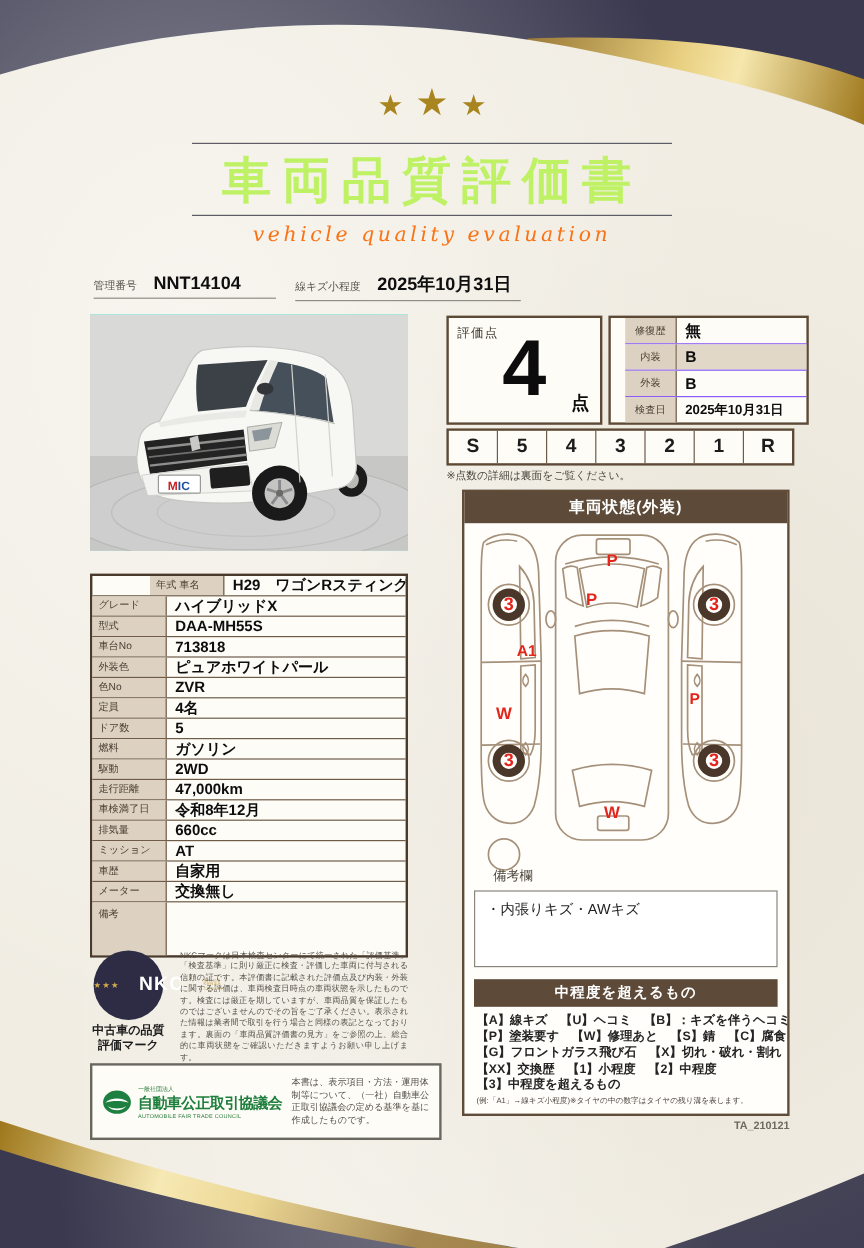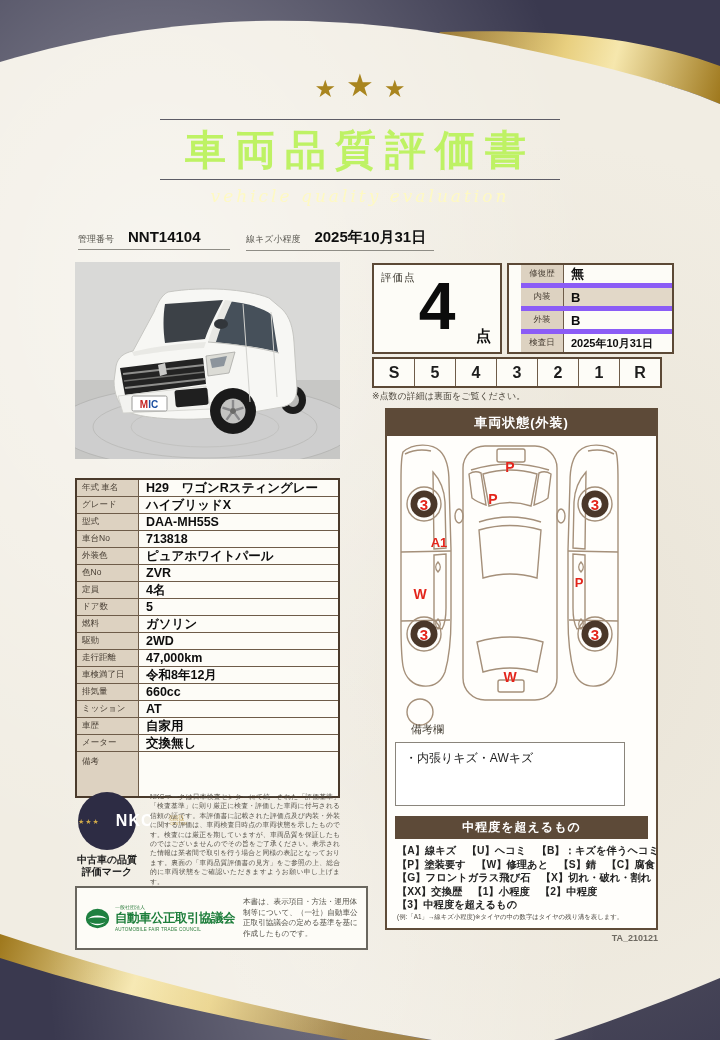--- a/index.html
+++ b/index.html
@@ -16,49 +16,49 @@
   
   .stars{left:0;top:70px;width:720px;text-align:center;color:#a9851f;}
   .stars span{display:inline-block;margin:0 5px;vertical-align:bottom;line-height:1;}
   .star-side{font-size:24px;} .star-mid{font-size:31px;}
   .hline{height:1px;background:#5d5c66;}
   .line1{left:160px;top:119px;width:400px;}
   .line2{left:160px;top:179px;width:400px;}
   .title{left:0;top:123px;width:720px;text-align:center;font-family:"DejaVu Serif","Liberation Serif",serif;
          font-weight:bold;font-size:41px;letter-spacing:9px;color:#bef264;}
   .subtitle{left:0;top:186px;width:720px;text-align:center;font-family:"DejaVu Serif","Liberation Serif",serif;
-            font-style:italic;font-size:17px;letter-spacing:3px;color:#fef9c3;}
+            font-style:italic;font-size:17px;letter-spacing:3px;color:#f97316;}
   .docfield{display:flex;align-items:baseline;gap:14px;border-bottom:1px solid #8f8d86;padding-bottom:3px;}
   .docfield .flabel{font-size:9px;color:#55534c;}
   .docfield .fvalue{font-size:15px;font-weight:bold;color:#0f0f0f;}
   .mgmt{left:78px;top:228px;width:152px;}
   .issue{left:246px;top:228px;width:188px;}
   
   .photo{left:75px;top:262px;width:265px;height:197px;background:#5eead4;}
   
   .score-box{left:372px;top:263px;width:126px;height:87px;background:#fdfcf7;border:2px solid #5c4936;}
   .score-label{position:absolute;left:7px;top:6px;font-size:10.5px;letter-spacing:1px;color:#3c382f;}
   .score-value{position:absolute;left:0;top:2px;width:126px;text-align:center;font-size:66px;font-weight:bold;color:#0c0c0c;line-height:1.2;}
   .score-unit{position:absolute;right:9px;bottom:6px;font-size:15px;font-weight:bold;color:#0c0c0c;}
   .info-table{left:507px;top:263px;width:151px;height:87px;border:2px solid #5c4936;background:#fdfcf7;display:flex;flex-direction:column;padding-left:12px;}
-  .info-row{flex:1;display:flex;border-top:5px solid #8b5cf6;}
+  .info-row{flex:1;display:flex;border-top:1px solid #8b5cf6;}
   .info-row:first-child{border-top:none;}
   .info-row .il{width:42px;background:#ddd2c1;font-size:8.5px;color:#4a4036;display:flex;align-items:center;justify-content:center;border-right:1px solid #6e5c49;}
   .info-row .iv{flex:1;display:flex;align-items:center;padding-left:7px;font-weight:bold;color:#0d0d0d;font-size:13px;white-space:nowrap;}
   .info-row .iv.small{font-size:11px;}
   .info-row .iv.tint{background:#e2d8c8;}
   .scale{left:372px;top:357px;width:286px;height:27px;border:2px solid #5c4936;background:#fdfcf7;display:flex;}
   .scale-cell{flex:1;display:flex;align-items:center;justify-content:center;border-left:1px solid #6e5c49;
               font-size:16px;font-weight:bold;color:#1c1c1c;}
   .scale-cell:first-child{border-left:none;}
   .scale-note{left:372px;top:390px;font-size:9px;color:#4c463c;}
   
   .spec{left:75px;top:478px;width:265px;border:2px solid #4a3a2b;background:#fdfcf7;display:flex;flex-direction:column;box-sizing:border-box;}
   .spec-row{display:flex;height:16px;border-top:1px solid #6e5c49;}
-  .spec-row:first-child{border-top:none;}
+  .spec-row:first-child{border-top:none;padding-left:48px;}
   .spec-row.tall{height:44px;}
   .spec-row .sl{width:56px;background:#ddd2c1;font-size:8.5px;color:#4a4036;display:flex;align-items:center;padding-left:5px;border-right:1px solid #6e5c49;white-space:nowrap;}
   .spec-row.tall .sl{align-items:flex-start;padding-top:4px;}
   .spec-row .sv{flex:1;display:flex;align-items:center;padding-left:7px;font-size:12.5px;font-weight:bold;color:#0d0d0d;white-space:nowrap;overflow:hidden;}
   
   .nkc-logo{left:78px;top:792px;width:58px;height:58px;border-radius:50%;background:#2d2c44;
             display:flex;flex-direction:row;align-items:center;justify-content:space-between;gap:16px;}
   .nkc-stars{font-size:7px;color:#d2ab4a;letter-spacing:1px;line-height:1;}
   .nkc-name{font-size:16px;font-weight:bold;color:#ffffff;letter-spacing:1px;line-height:1;}
   .nkc-sub{font-size:3.6px;color:#c9a44a;letter-spacing:.5px;line-height:1;}
@@ -78,21 +78,21 @@
   
   .panel{left:385px;top:408px;width:273px;height:522px;background:#fffefb;border:2px solid #5f4c39;box-sizing:border-box;}
   .panel-header{position:absolute;left:0;top:0;width:100%;height:26px;background:#5d4a38;color:#fff;
                 font-size:13px;font-weight:bold;display:flex;align-items:center;justify-content:center;letter-spacing:1px;}
   .diagram{position:absolute;left:0;top:0;pointer-events:none;}
   .mark{position:absolute;transform:translate(-50%,-50%);color:#e3251b;font-weight:bold;line-height:1;
         font-size:14px;text-shadow:0 0 1px rgba(255,255,255,.6);}
   .mark.wheel{font-size:15px;}
   .mark.sm{font-size:13px;}
   .remarks-label{position:absolute;left:8px;top:312px;font-size:11px;color:#4c463c;margin-left:16px;}
-  .remarks-box{position:absolute;left:8px;top:332px;width:230px;height:64px;border:1px solid #8a857c;background:#fff;box-sizing:border-box;
+  .remarks-box{position:absolute;left:8px;top:332px;width:253px;height:64px;border:1px solid #8a857c;background:#fff;box-sizing:border-box;
                font-size:12px;color:#1e1e1e;padding:7px 9px;}
   .legend-bar{position:absolute;left:8px;top:406px;width:253px;height:23px;background:#5d4a38;color:#fff;font-size:12px;font-weight:bold;
               display:flex;align-items:center;justify-content:center;letter-spacing:1px;}
   .legend-lines{position:absolute;left:10px;top:434px;width:252px;font-size:10.3px;font-weight:600;color:#242424;line-height:13.6px;white-space:nowrap;}
   .legend-note{position:absolute;left:10px;top:503px;font-size:6.4px;color:#4a463e;}
   .ta-code{left:585px;top:933px;width:73px;text-align:right;font-size:9px;font-weight:bold;color:#6e6a62;}
 </style>
 </head>
 <body>
 

